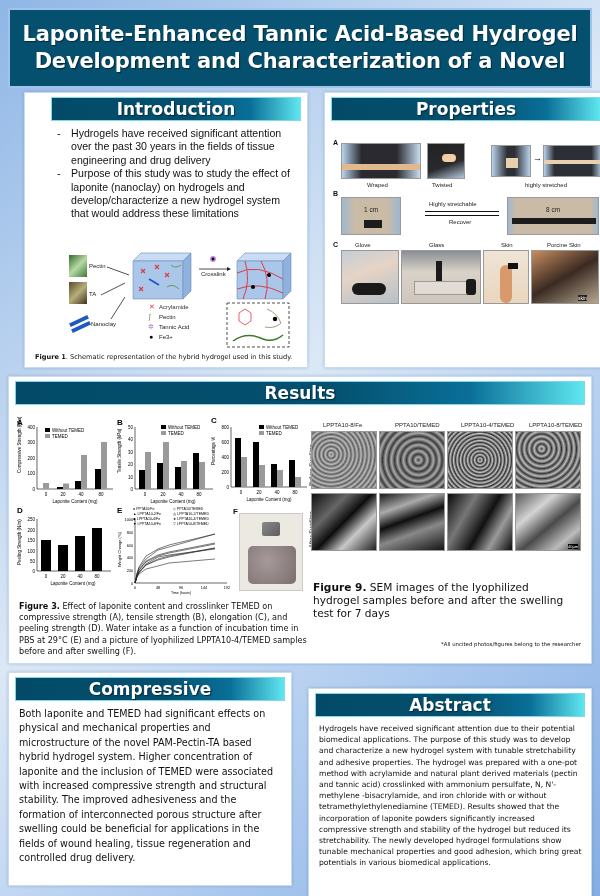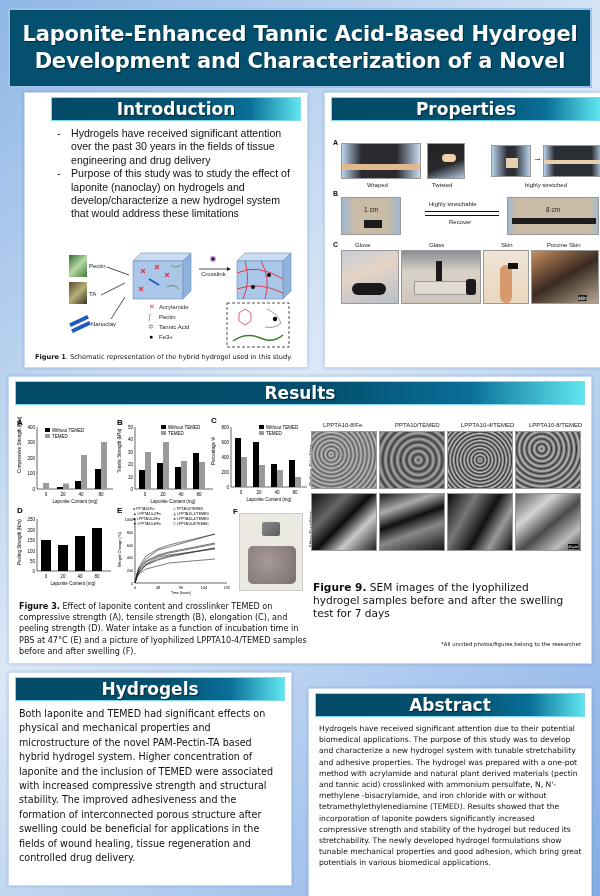--- a/index.html
+++ b/index.html
@@ -338,21 +338,21 @@
       <polyline points="20,78 21,75 22,72 24,68 31,60 43,54 54,51 100,43"></polyline>
       <polyline points="20,78 21,75 22,72 24,69 31,64 43,61 54,58 100,54"></polyline>
     </g>
   </svg>
   <span class="lbl-b" style="left:224px;top:130px;font-size:8px;">F</span>
   <div class="img-ph" style="left:230px;top:136px;width:64px;height:78px;background:#ece8e2;border-color:#ccc;">
     <div style="position:absolute;left:22px;top:8px;width:18px;height:14px;border-radius:2px;background:linear-gradient(135deg,#8a8a8a,#5e5e5e);"></div>
     <div style="position:absolute;left:8px;top:32px;width:48px;height:38px;border-radius:5px;background:radial-gradient(circle at 40% 40%,#a79a9a,#7a6e6e);"></div>
   </div>
   <div class="caption" style="position:absolute;left:10px;top:224px;width:290px;font-size:8.1px;line-height:11.2px;">
-    <b>Figure 3.</b><span> Effect of laponite content and crosslinker TEMED on compressive strength (A), tensile strength (B), elongation (C), and peeling strength (D). Water intake as a function of incubation time in PBS at 47°C (E) and a picture of lyophilized LPPTA10-4/TEMED samples before and after swelling (F).</span>
+    <b>Figure 3.</b><span> Effect of laponite content and crosslinker TEMED on compressive strength (A), tensile strength (B), elongation (C), and peeling strength (D). Water intake as a function of incubation time in PBS at 29°C (E) and a picture of lyophilized LPPTA10-4/TEMED samples before and after swelling (F).</span>
   </div>
 
   <div style="position:absolute;left:294px;top:44px;width:284px;height:150px;">
     <span class="lbl" style="left:20px;top:1px;">LPPTA10-8/Fe</span>
     <span class="lbl" style="left:92px;top:1px;">PPTA10/TEMED</span>
     <span class="lbl" style="left:158px;top:1px;">LPPTA10-4/TEMED</span>
     <span class="lbl" style="left:226px;top:1px;">LPPTA10-8/TEMED</span>
     <span class="lbl" style="left:-20px;top:34px;transform:rotate(-90deg);width:56px;">Before Swelling</span>
     <span class="lbl" style="left:-20px;top:96px;transform:rotate(-90deg);width:56px;">After Swelling</span>
     <div class="img-ph" style="left:8px;top:10px;width:66px;height:58px;background:repeating-radial-gradient(circle at 30% 40%,#6a6a6a 0,#bdbdbd 2px,#555 4px),#888;"></div>
@@ -367,21 +367,21 @@
     </div>
   </div>
   <div class="caption" style="position:absolute;left:304px;top:204px;width:262px;font-size:10.6px;line-height:13.2px;">
     <b>Figure 9.</b><span> SEM images of the lyophilized hydrogel samples before and after the swelling test for 7 days</span>
   </div>
   <div class="caption" style="position:absolute;right:10px;top:264px;font-size:5.4px;">*All uncited photos/figures belong to the researcher</div>
 </div>
 
 <div class="panel" style="left:8px;top:672px;width:284px;height:214px;">
   <div class="sec-header">
-      <span>Hydrogels</span>
+      <span>Compressive</span>
     </div>
   <p class="body-text" style="padding:6px 8px 0 10px;font-size:9.6px;line-height:14.4px;">Both laponite and TEMED had significant effects on physical and mechanical properties and microstructure of the novel PAM-Pectin-TA based hybrid hydrogel system. Higher concentration of laponite and the inclusion of TEMED were associated with increased compressive strength and structural stability. The improved adhesiveness and the formation of interconnected porous structure after swelling could be beneficial for applications in the fields of wound healing, tissue regeneration and controlled drug delivery.</p>
 </div>
 
 <div class="panel" style="left:308px;top:688px;width:284px;height:214px;">
   <div class="sec-header">
       <span>Abstract</span>
     </div>
   <p class="body-text" style="padding:6px 8px 0 10px;font-size:7.6px;line-height:11.2px;">Hydrogels have received significant attention due to their potential biomedical applications. The purpose of this study was to develop and characterize a new hydrogel system with tunable stretchability and adhesive properties. The hydrogel was prepared with a one-pot method with acrylamide and natural plant derived materials (pectin and tannic acid) crosslinked with ammonium persulfate, N, N'-methylene -bisacrylamide, and iron chloride with or without tetramethylethylenediamine (TEMED). Results showed that the incorporation of laponite powders significantly increased compressive strength and stability of the hydrogel but reduced its stretchability. The newly developed hydrogel formulations show tunable mechanical properties and good adhesion, which bring great potentials in various biomedical applications.</p>
 </div>

